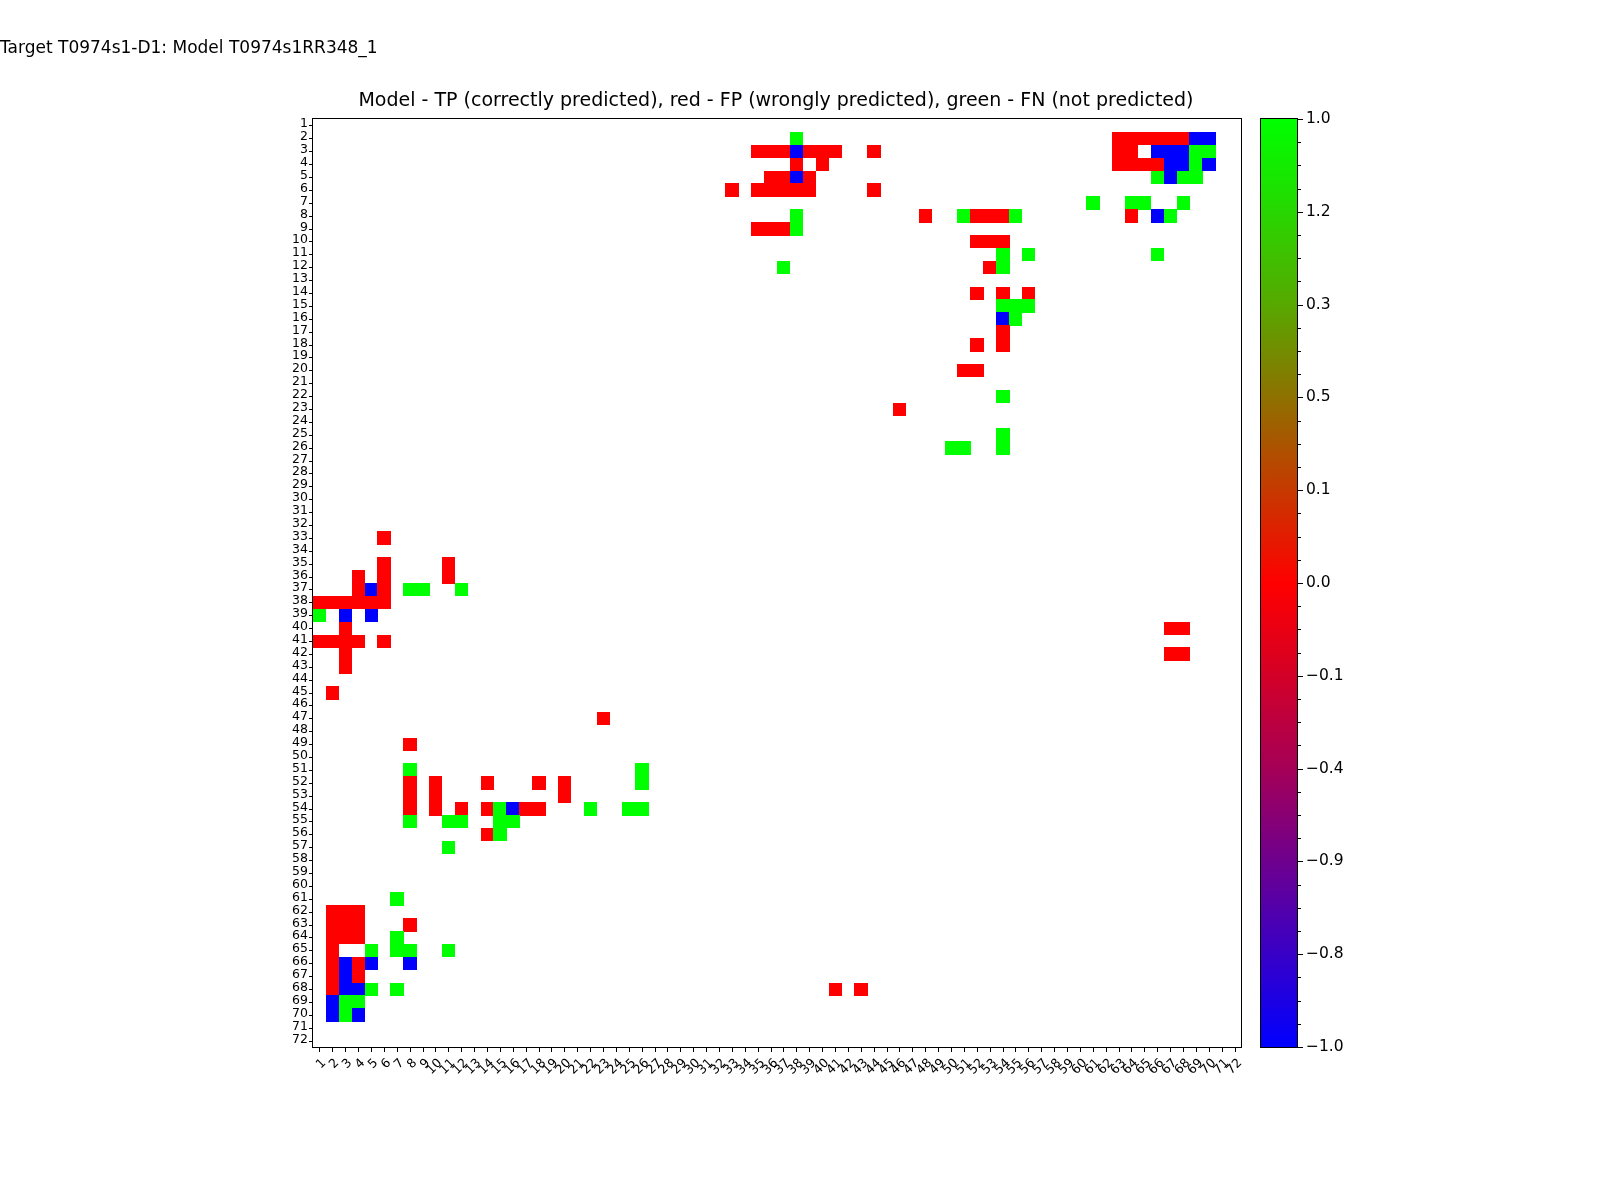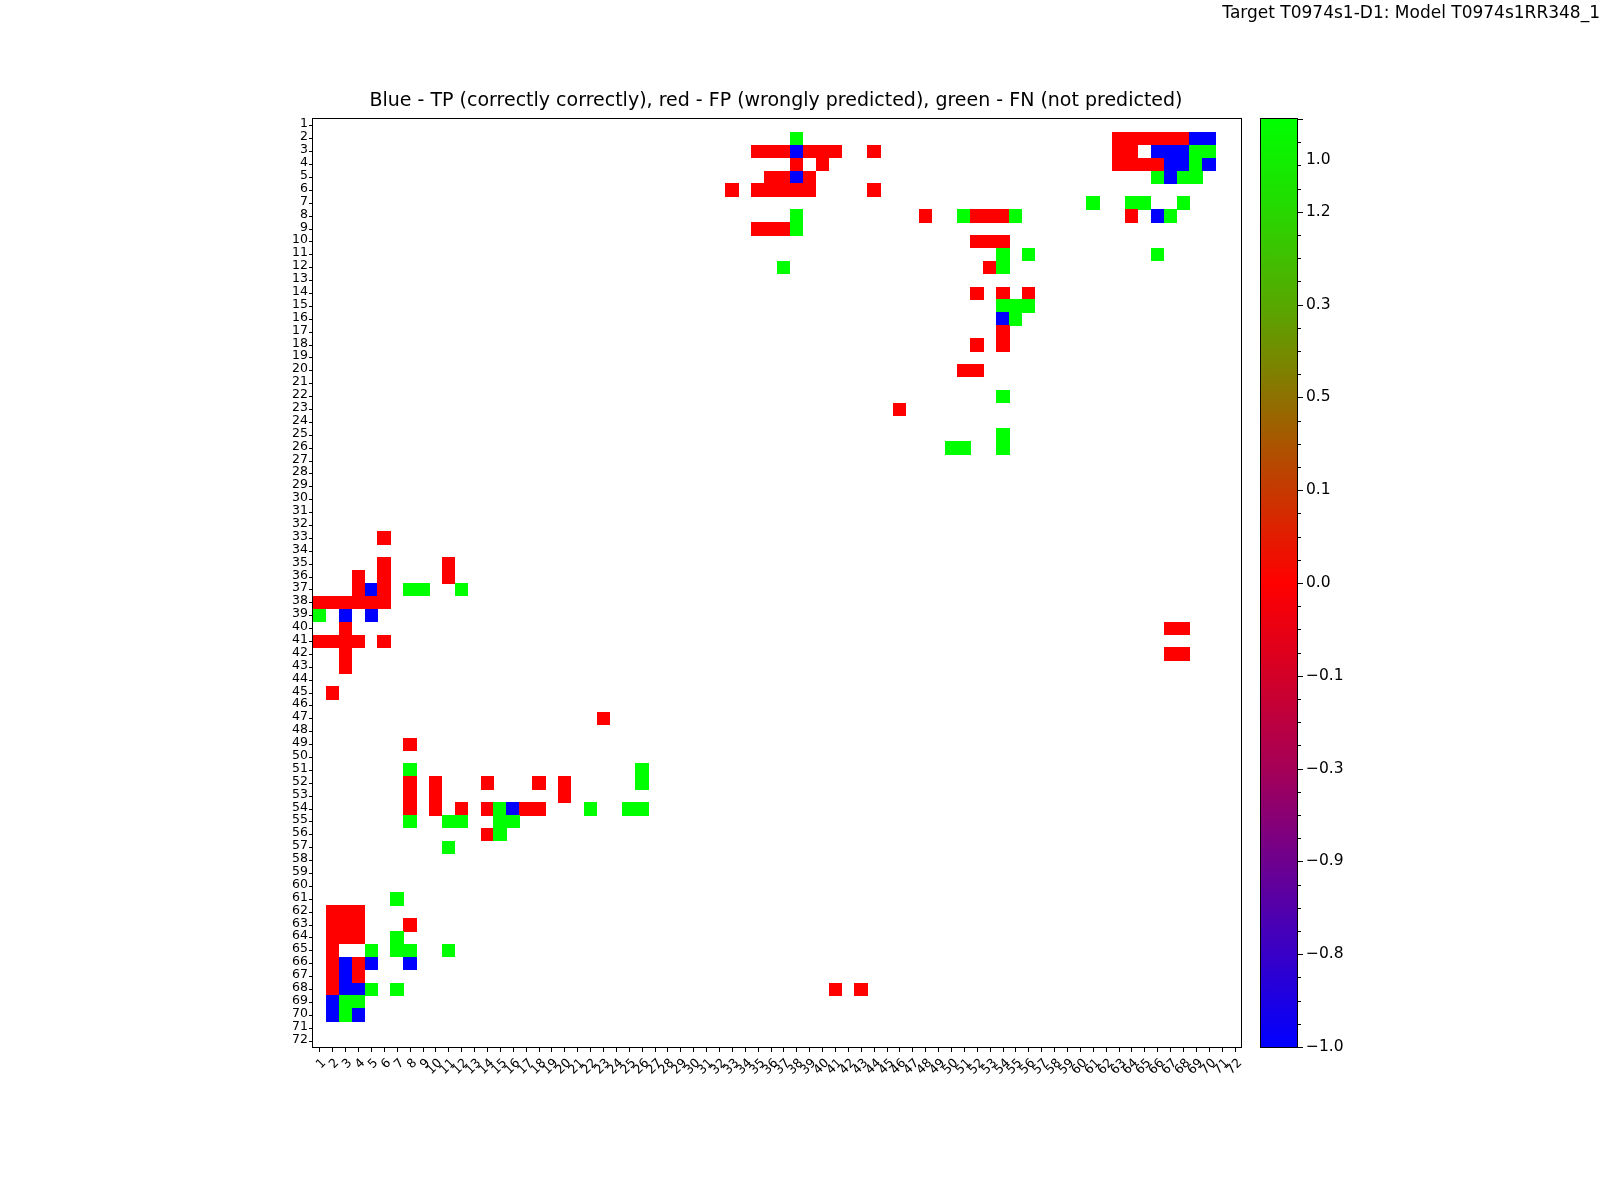--- a/index.html
+++ b/index.html
@@ -22,25 +22,26 @@
     left: 0; top: 0;
     width: 1600px;
     height: 1200px;
   }
 
   
   .suptitle {
     position: absolute;
     left: 0;
     width: 1600px;
-    text-align: right;
+    text-align: left;
     font-size: 17px;
     line-height: 24px;
     color: #000;
     white-space: pre;
+    margin-top: 35px;
   }
   #suptitle-block { top: 20px; }
 
   #axes-title {
     position: absolute;
     left: 312px;
     width: 928px;
     top: 88px;
     text-align: center;
     font-size: 19px;
@@ -150,21 +151,21 @@
 </style>
 </head>
 <body>
 
 <div id="figure">
 
   <div id="suptitle-block">
     <div class="suptitle" style="position:relative; top:0;">Target T0974s1-D1: Model T0974s1RR348_1</div>
   </div>
 
-  <div id="axes-title">Blue - TP (correctly correctly), red - FP (wrongly predicted), green - FN (not predicted)</div>
+  <div id="axes-title">Model - TP (correctly predicted), red - FP (wrongly predicted), green - FN (not predicted)</div>
 
   <div id="plot-frame">
     <div id="plot-canvas">
         <div class="cell" style="left: 476.889px; top: 12.8889px; width: 13.4889px; height: 13.4889px; background: rgb(0, 255, 0);"></div>
         <div class="cell" style="left: 799.111px; top: 12.8889px; width: 13.4889px; height: 13.4889px; background: rgb(255, 0, 0);"></div>
         <div class="cell" style="left: 812px; top: 12.8889px; width: 13.4889px; height: 13.4889px; background: rgb(255, 0, 0);"></div>
         <div class="cell" style="left: 824.889px; top: 12.8889px; width: 13.4889px; height: 13.4889px; background: rgb(255, 0, 0);"></div>
         <div class="cell" style="left: 837.778px; top: 12.8889px; width: 13.4889px; height: 13.4889px; background: rgb(255, 0, 0);"></div>
         <div class="cell" style="left: 850.667px; top: 12.8889px; width: 13.4889px; height: 13.4889px; background: rgb(255, 0, 0);"></div>
         <div class="cell" style="left: 863.556px; top: 12.8889px; width: 13.4889px; height: 13.4889px; background: rgb(255, 0, 0);"></div>
@@ -699,24 +700,24 @@
     <div class="ytick-label" style="top: 981px;">68</div>
     <div class="xtick-label" style="left: 1122px; width: 60px; top: 1055px;">68</div>
     <div class="ytick-label" style="top: 993.889px;">69</div>
     <div class="xtick-label" style="left: 1134.89px; width: 60px; top: 1055px;">69</div>
     <div class="ytick-label" style="top: 1006.78px;">70</div>
     <div class="xtick-label" style="left: 1147.78px; width: 60px; top: 1055px;">70</div>
     <div class="ytick-label" style="top: 1019.67px;">71</div>
     <div class="xtick-label" style="left: 1160.67px; width: 60px; top: 1055px;">71</div>
     <div class="ytick-label" style="top: 1032.56px;">72</div>
     <div class="xtick-label" style="left: 1173.56px; width: 60px; top: 1055px;">72</div>
-    <div class="cbtick-label" style="top: 118px; margin-top: 41px;">1.0</div>
+    <div class="cbtick-label" style="top: 118px;">1.0</div>
     <div class="cbtick-label" style="top: 210.8px;">1.2</div>
     <div class="cbtick-label" style="top: 303.6px;">0.3</div>
     <div class="cbtick-label" style="top: 396.4px;">0.5</div>
     <div class="cbtick-label" style="top: 489.2px;">0.1</div>
     <div class="cbtick-label" style="top: 582px;">0.0</div>
     <div class="cbtick-label" style="top: 674.8px;">−0.1</div>
-    <div class="cbtick-label" style="top: 767.6px;">−0.3</div>
+    <div class="cbtick-label" style="top: 767.6px;">−0.4</div>
     <div class="cbtick-label" style="top: 860.4px;">−0.9</div>
     <div class="cbtick-label" style="top: 953.2px;">−0.8</div>
     <div class="cbtick-label" style="top: 1046px;">−1.0</div>
   </div>
 
 </body></html>

